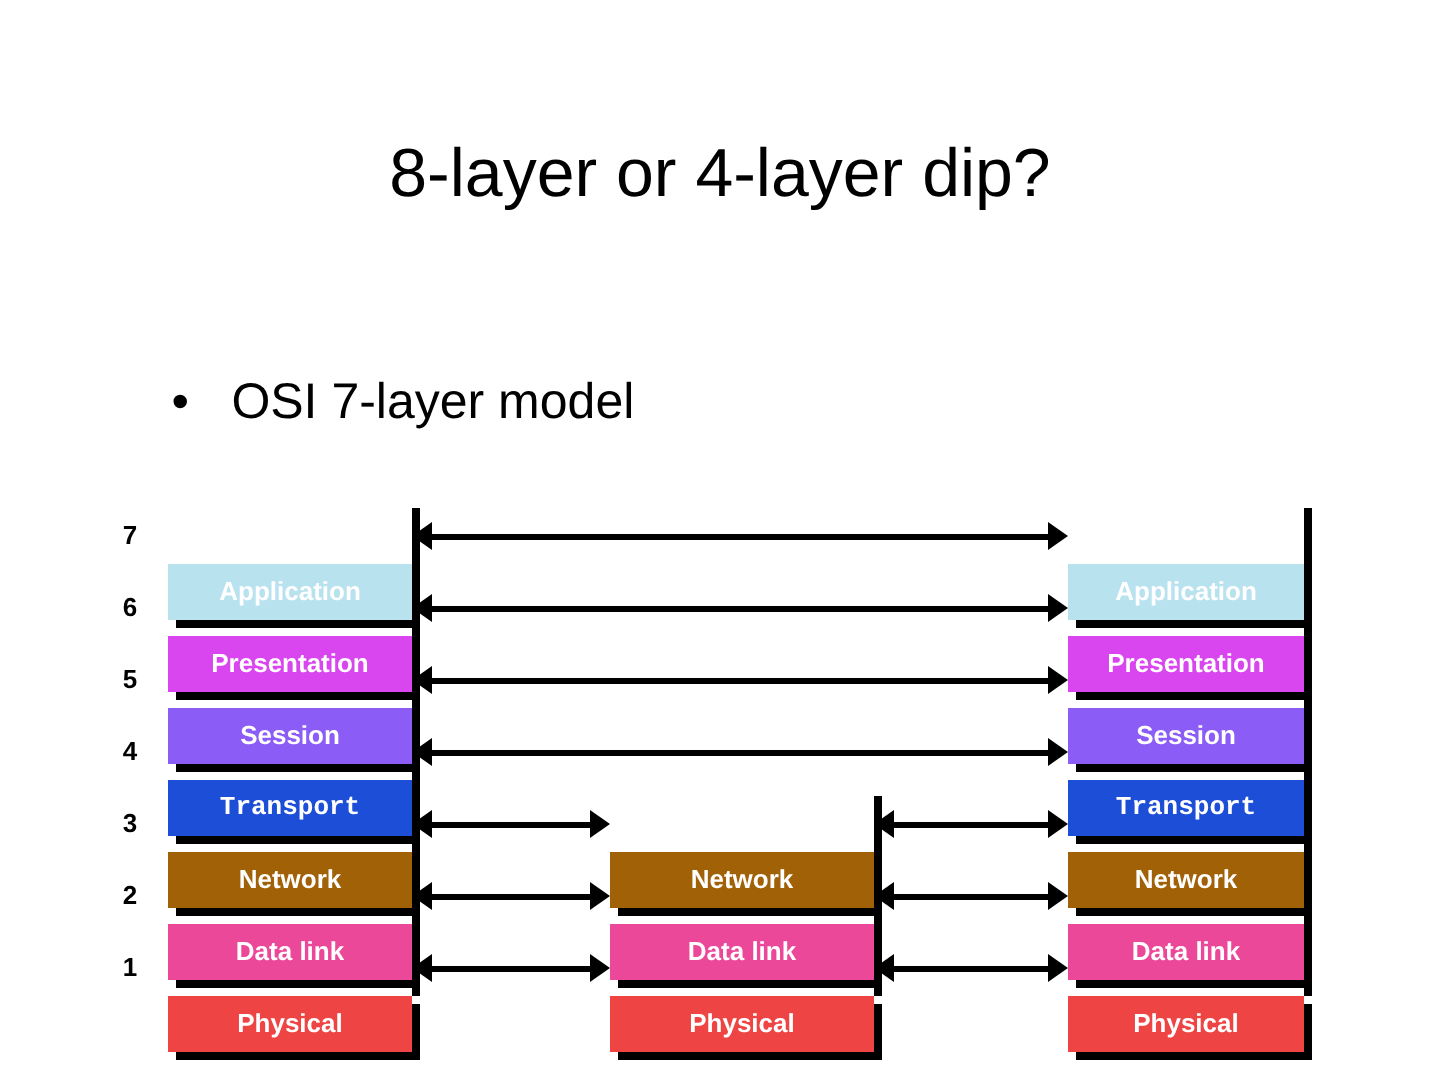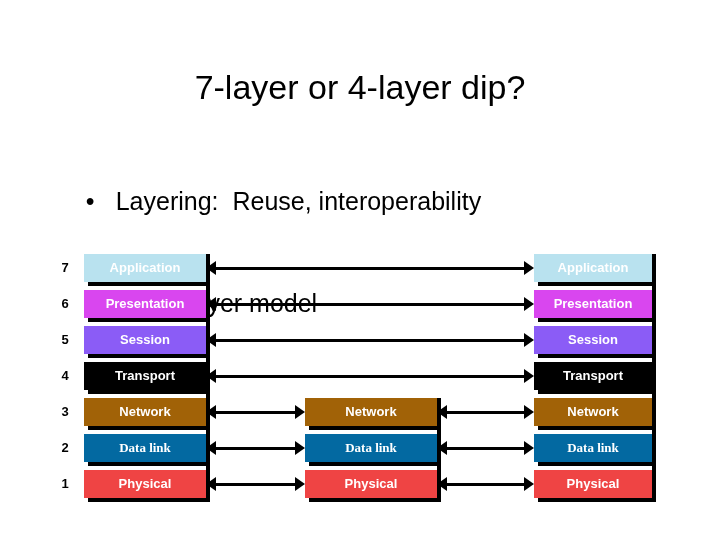--- a/index.html
+++ b/index.html
@@ -74,27 +74,28 @@
   }
   .box {
     position: absolute;
     height: 28px;
     line-height: 28px;
     text-align: center;
     font-size: 13px;
     font-weight: bold;
     color: #ffffff;
     box-shadow: 4px 4px 0 0 #000000;
+    margin-top: 28px;
   }
   .box.c1 { background: #b9e2ef; color: #ffffff; }
   .box.c2 { background: #d946ef; color: #ffffff; }
   .box.c3 { background: #8b5cf6; color: #ffffff; }
-  .box.c4 { background: #000000; color: #ffffff; }
+  .box.c4 { background: #1d4ed8; color: #ffffff; font-family: Liberation Mono, monospace; }
   .box.c5 { background: #a16207; color: #ffffff; }
-  .box.c6 { background: #0369a1; color: #ffffff; font-family: Liberation Serif, serif; }
+  .box.c6 { background: #ec4899; color: #ffffff; }
   .box.c7 { background: #ef4444; color: #ffffff; }
 
   .col-left  { left: 84px;  width: 122px; }
   .col-mid   { left: 305px; width: 132px; }
   .col-right { left: 534px; width: 118px; }
 
   
   .arrow {
     position: absolute;
     height: 28px;
@@ -125,26 +126,23 @@
     position: absolute;
     background: #000000;
     width: 4px;
   }
 </style>
 </head>
 <body>
 
 <div class="slide">
 
-  <div class="title">7-layer or 4-layer dip?</div>
+  <div class="title">8-layer or 4-layer dip?</div>
 
   <div class="bullets">
-    <div class="bullet">
-      <span class="dot">•</span><span>Layering:  Reuse, interoperability</span>
-    </div>
     <div class="bullet">
       <span class="dot">•</span><span>OSI 7-layer model</span>
     </div>
   </div>
 
   <div class="diagram">
 
     <div class="row" style="top:6px;">
       <div class="num">7</div>
       <div class="box c1 col-left">Application</div>

